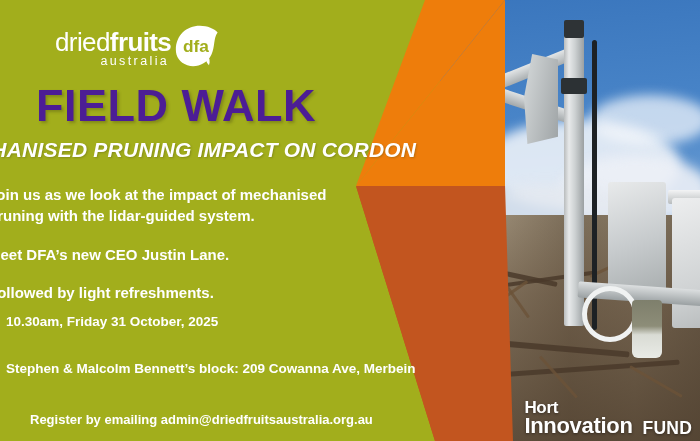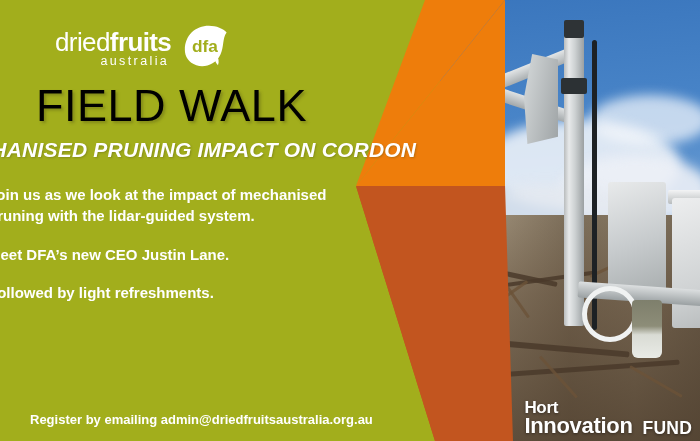--- a/index.html
+++ b/index.html
@@ -212,21 +212,21 @@
     inset: 0;
     padding: 0;
   }
 
   .logo-row {
     position: absolute;
     left: 55px;
     top: 22px;
     display: flex;
     align-items: center;
-    gap: 9px;
+    gap: 0;
   }
   .wordmark {
     display: flex;
     flex-direction: column;
     align-items: flex-end;
     line-height: 1;
   }
   .wm-top {
     font-size: 26px;
     color: #ffffff;
@@ -247,22 +247,22 @@
     height: 48px;
     flex: 0 0 auto;
     margin-bottom: 4px;
   }
 
   .headline {
     position: absolute;
     left: 36px;
     top: 80px;
     font-size: 45px;
-    font-weight: 400;
-    color: #000000;
+    font-weight: 700;
+    color: #4c1d95;
     letter-spacing: 0.5px;
     text-shadow: 2px 2px 3px rgba(70,70,20,0.35);
     white-space: nowrap;
   }
 
   .subhead {
     position: absolute;
     left: -24px;
     top: 138px;
     font-size: 21px;
@@ -420,17 +420,22 @@
 
     <div class="body-block">
       <div class="body-line">Join us as we look at the impact of mechanised</div>
       <div class="body-line">pruning with the lidar-guided system.</div>
       <div class="body-gap"></div>
       <div class="body-line">Meet DFA’s new CEO Justin Lane.</div>
       <div class="body-gap"></div>
       <div class="body-line">Followed by light refreshments.</div>
     </div>
 
+    <div class="detail-block">
+      <div class="detail-line">10.30am, Friday 31 October, 2025</div>
+      <div class="detail-gap"></div>
+      <div class="detail-line">Stephen &amp; Malcolm Bennett’s block: 209 Cowanna Ave, Merbein</div>
+    </div>
 
     <div class="register">Register by emailing admin@driedfruitsaustralia.org.au</div>
 
   </div>
 </div>
 
 </body></html>

